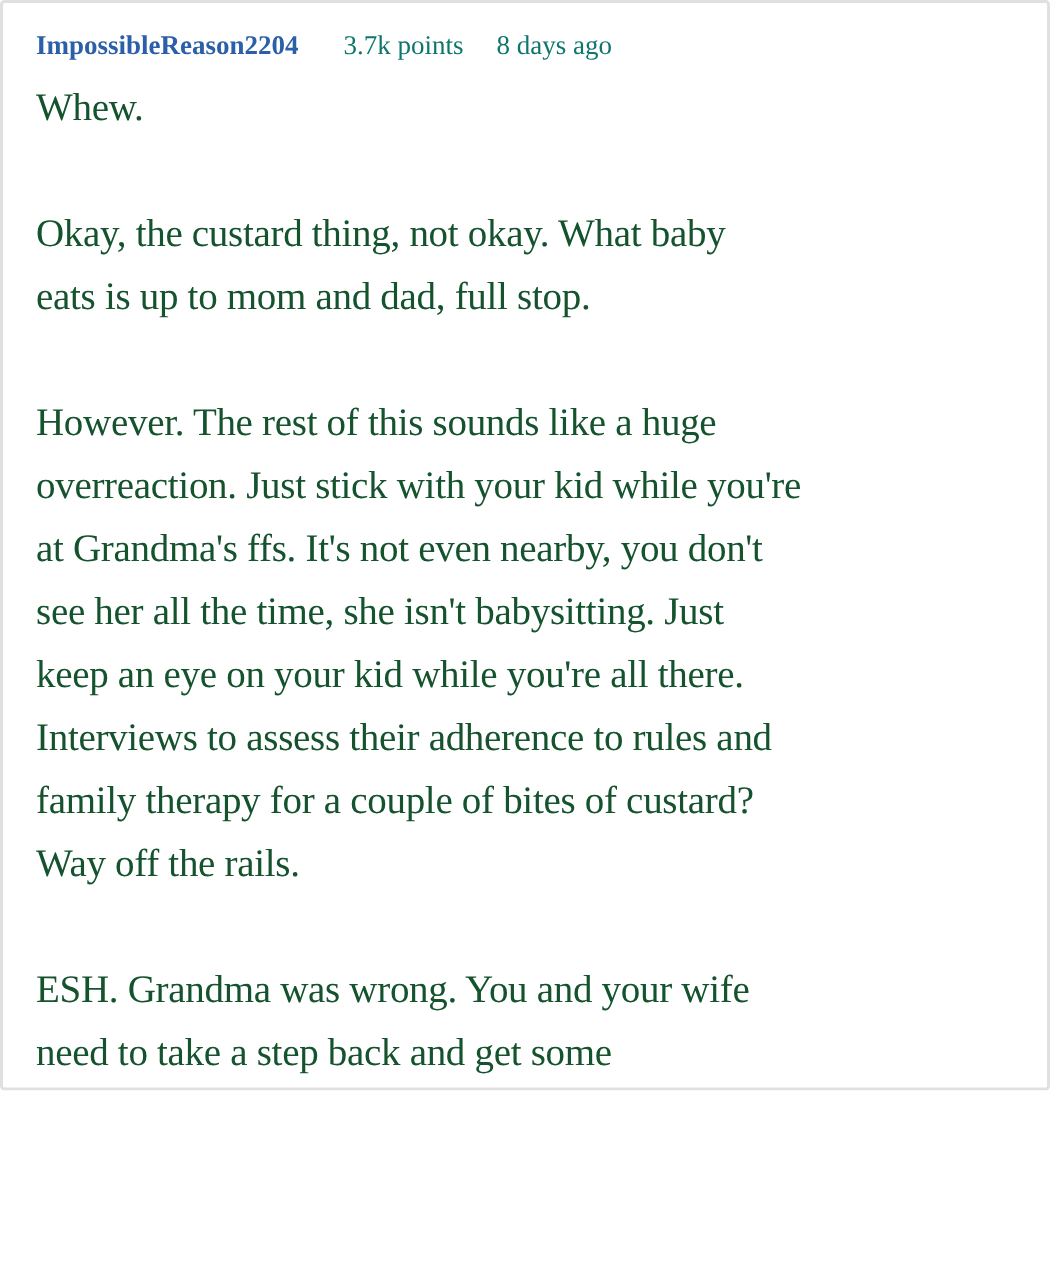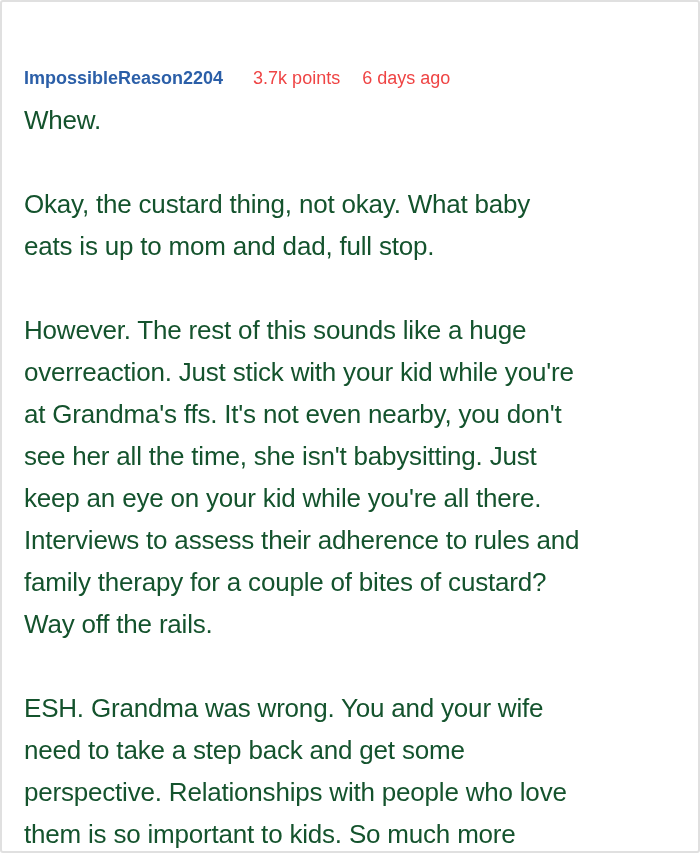--- a/index.html
+++ b/index.html
@@ -2,63 +2,62 @@
 <html><head>
 <meta charset="utf-8">
 <style>
   html, body {
     margin: 0;
     padding: 0;
     background: #ffffff;
   }
   .card {
     width: 700px;
-    height: 853px;
+    height: 727px;
     box-sizing: border-box;
     background: #ffffff;
     border: 2px solid #e0e0e0;
     border-radius: 3px;
     padding: 16px 12px 0 22px;
-    font-family: Liberation Sans, sans-serif;
+    font-family: Liberation Serif, serif;
     overflow: hidden;
   }
   .comment-header {
     display: flex;
     align-items: baseline;
     font-size: 18px;
     line-height: 25px;
   }
   .author {
     font-weight: bold;
     color: #2b5fa8;
     cursor: pointer;
   }
   .meta {
-    color: #ef4444;
-    margin-top: 48px;
+    color: #0f766e;
   }
   .points { margin-left: 30px; }
   .age { margin-left: 22px; }
   .comment-body {
     margin-top: 8px;
     font-size: 26px;
     line-height: 42px;
     letter-spacing: -0.2px;
     color: #14532d;
     white-space: pre-line;
   }
 </style>
 </head>
 <body>
 
 <div class="card">
   <div class="comment-header">
     <span class="author">ImpossibleReason2204</span>
     <span class="meta points">3.7k points</span>
-    <span class="meta age">6 days ago</span>
+    <span class="meta age">8 days ago</span>
   </div>
   <div class="comment-body">Whew.
 
 Okay, the custard thing, not okay. What baby
 eats is up to mom and dad, full stop.
 
 However. The rest of this sounds like a huge
 overreaction. Just stick with your kid while you're
 at Grandma's ffs. It's not even nearby, you don't
 see her all the time, she isn't babysitting. Just

